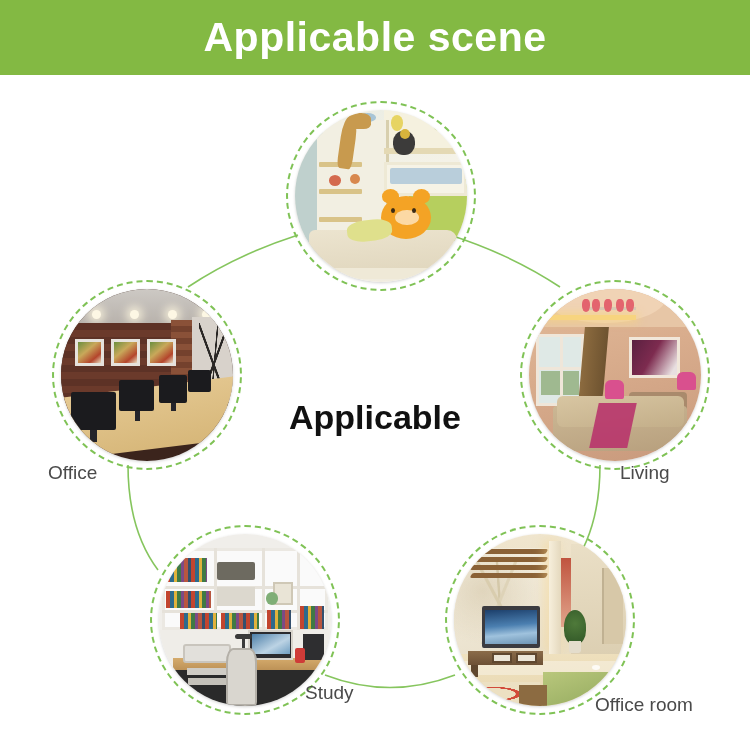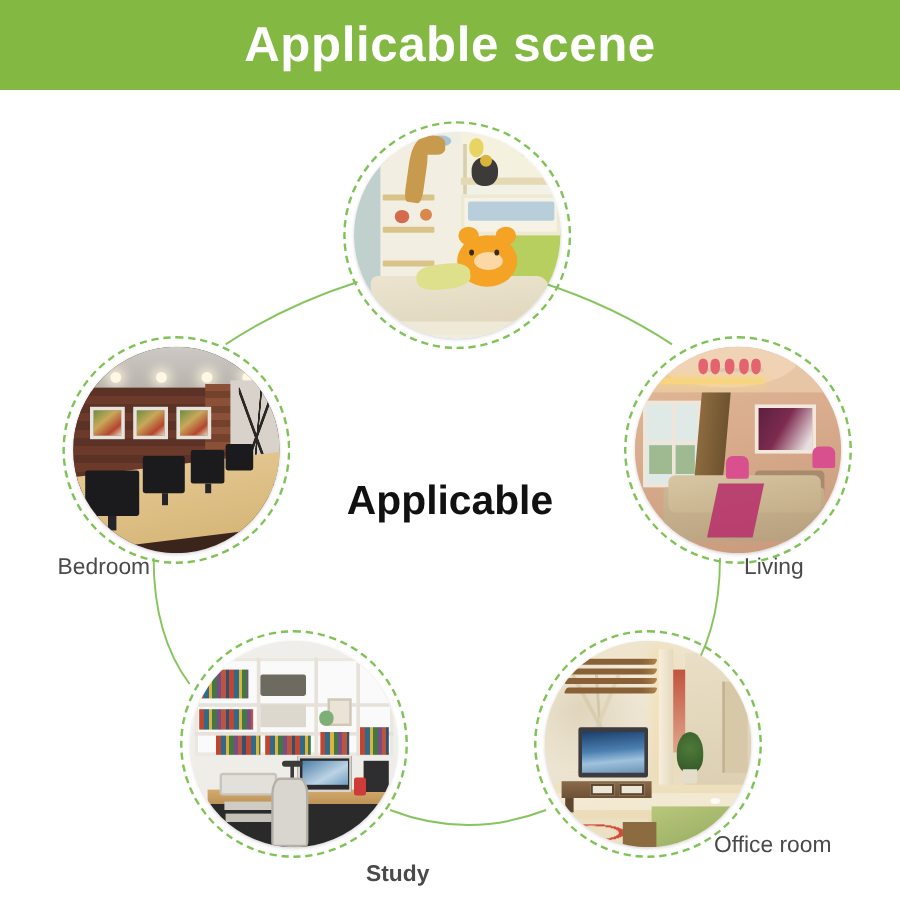--- a/index.html
+++ b/index.html
@@ -77,21 +77,21 @@
   
   #node-children{left:286px;top:26px;}
   #node-bedroom {left:520px;top:205px;}
   #node-office  {left:52px; top:205px;}
   #node-study   {left:150px;top:450px;}
   #node-living  {left:445px;top:450px;}
 
   #label-children{left:310px;top:215px;}
   #label-bedroom {left:620px;top:388px;}
   #label-office  {left:48px; top:388px;}
-  #label-study   {left:305px;top:644px;font-weight:bold;}
+  #label-study   {left:305px;top:608px;}
   #label-living  {left:595px;top:620px;}
 
   
   .center-title{
     position:absolute;
     left:0;top:325px;width:750px;
     text-align:center;
     font-size:34px;
     font-weight:bold;
     color:#111111;
@@ -371,21 +371,21 @@
           <div class="off-mon m3"></div>
           <div class="off-mon m2"></div>
           <div class="off-mon m1"></div>
           <div class="off-stand s1"></div>
           <div class="off-stand s2"></div>
           <div class="off-stand s3"></div>
         </div>
       </div>
       <div class="node-ring"></div>
     </div>
-    <div class="node-label" id="label-office">Bedroom</div>
+    <div class="node-label" id="label-office">Office</div>
 
     <div class="node" id="node-study">
       <div class="node-photo">
         <div class="photo-inner">
           <div class="std-bg"></div>
           <div class="std-shelfbox"></div>
           <div class="std-hdiv h1"></div>
           <div class="std-hdiv h2"></div>
           <div class="std-vdiv v1"></div>
           <div class="std-vdiv v2"></div>

